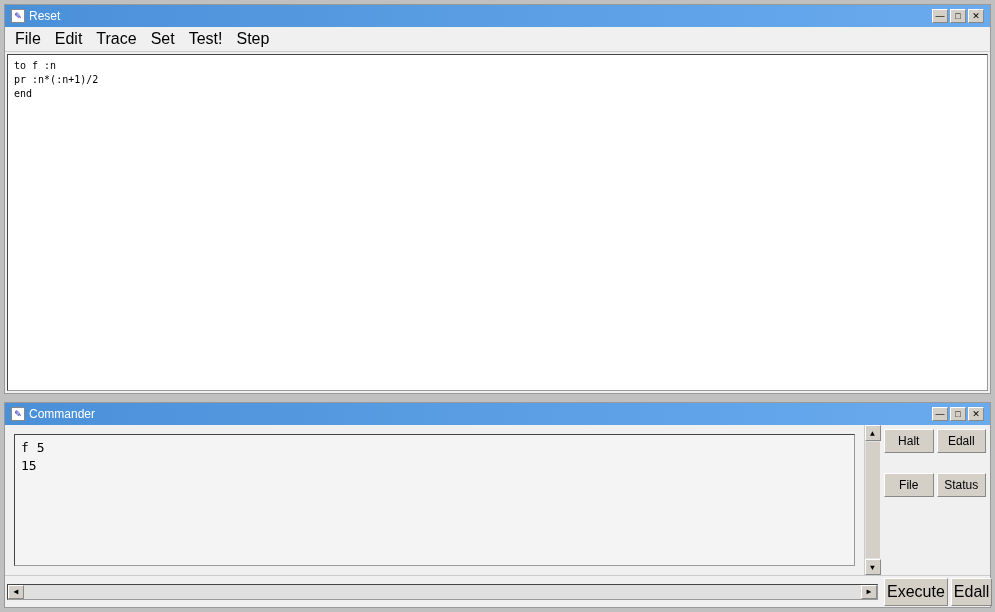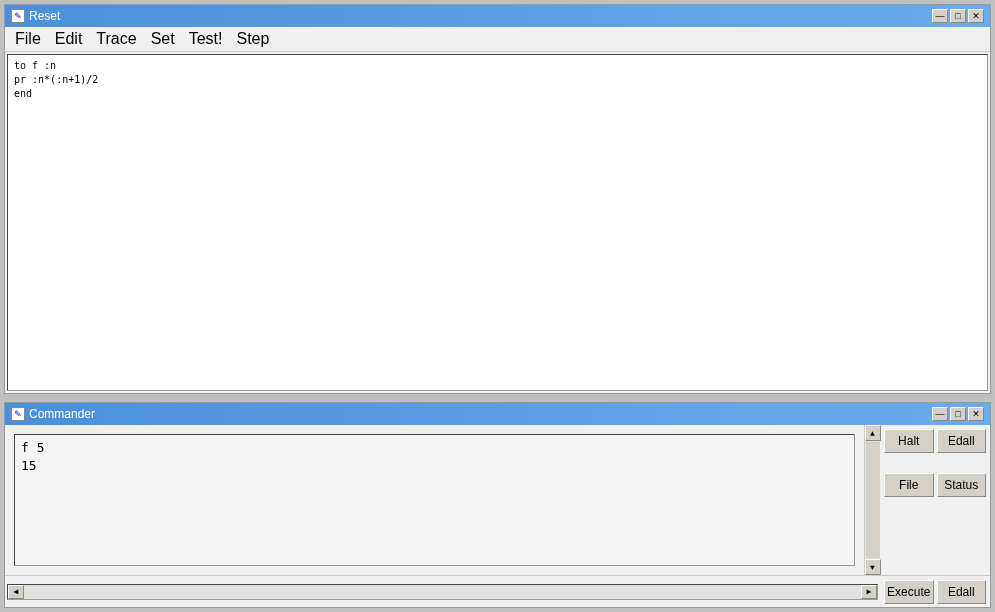--- a/index.html
+++ b/index.html
@@ -228,21 +228,21 @@
       padding: 4px;
       width: 110px;
     }
     .bottom-btn {
       flex: 1;
       background: #d4d0c8;
       border: 1px solid #888;
       border-top-color: #fff;
       border-left-color: #fff;
       padding: 4px 2px;
-      font-size: 12px;
+      font-size: 16px;
       font-family: Arial, sans-serif;
       cursor: pointer;
       text-align: center;
       color: #000;
     }
 
     
     .window-separator {
       height: 4px;
       background: #c0c0c0;

